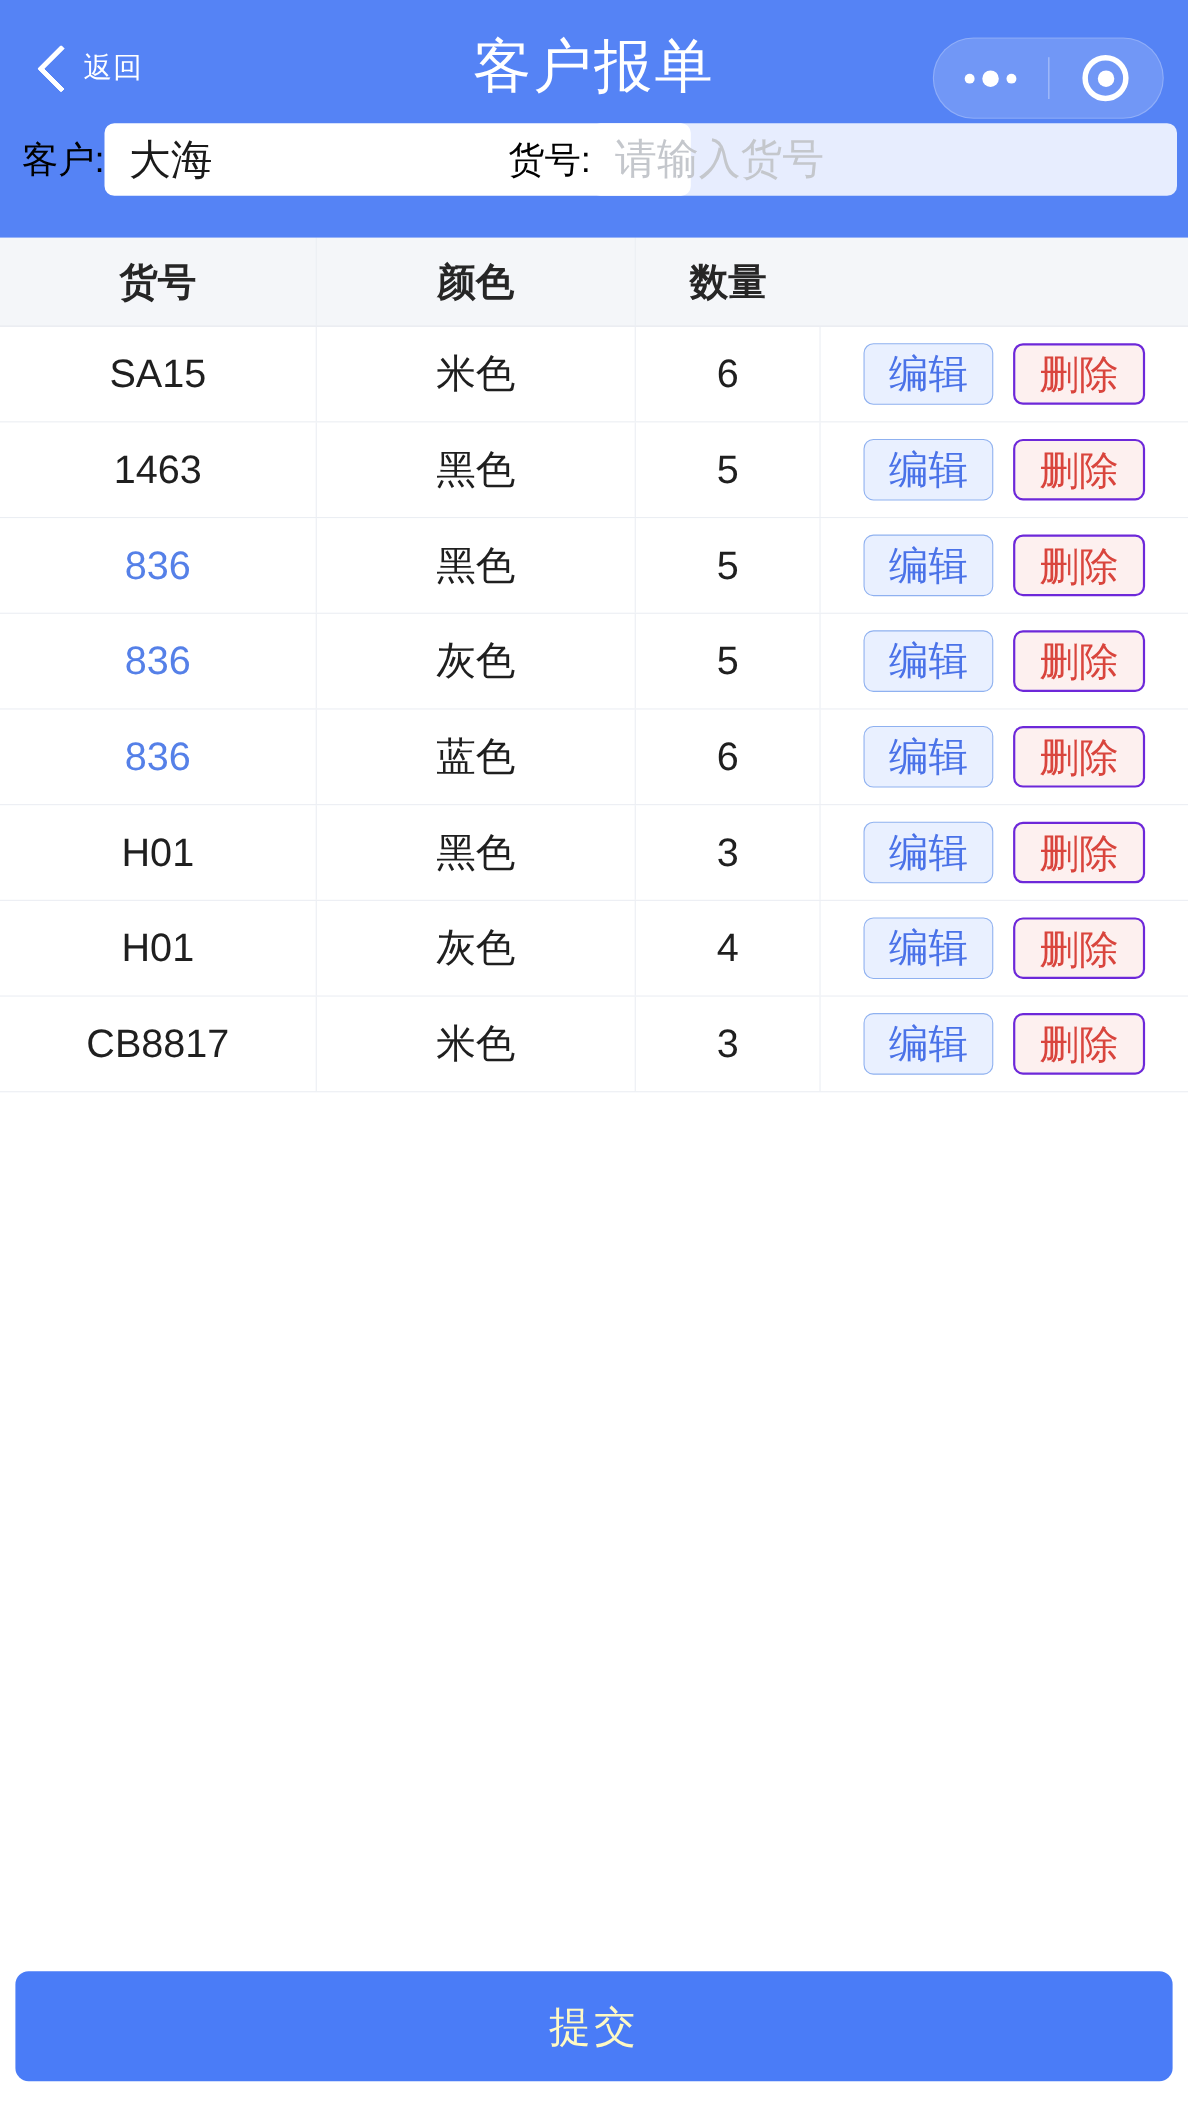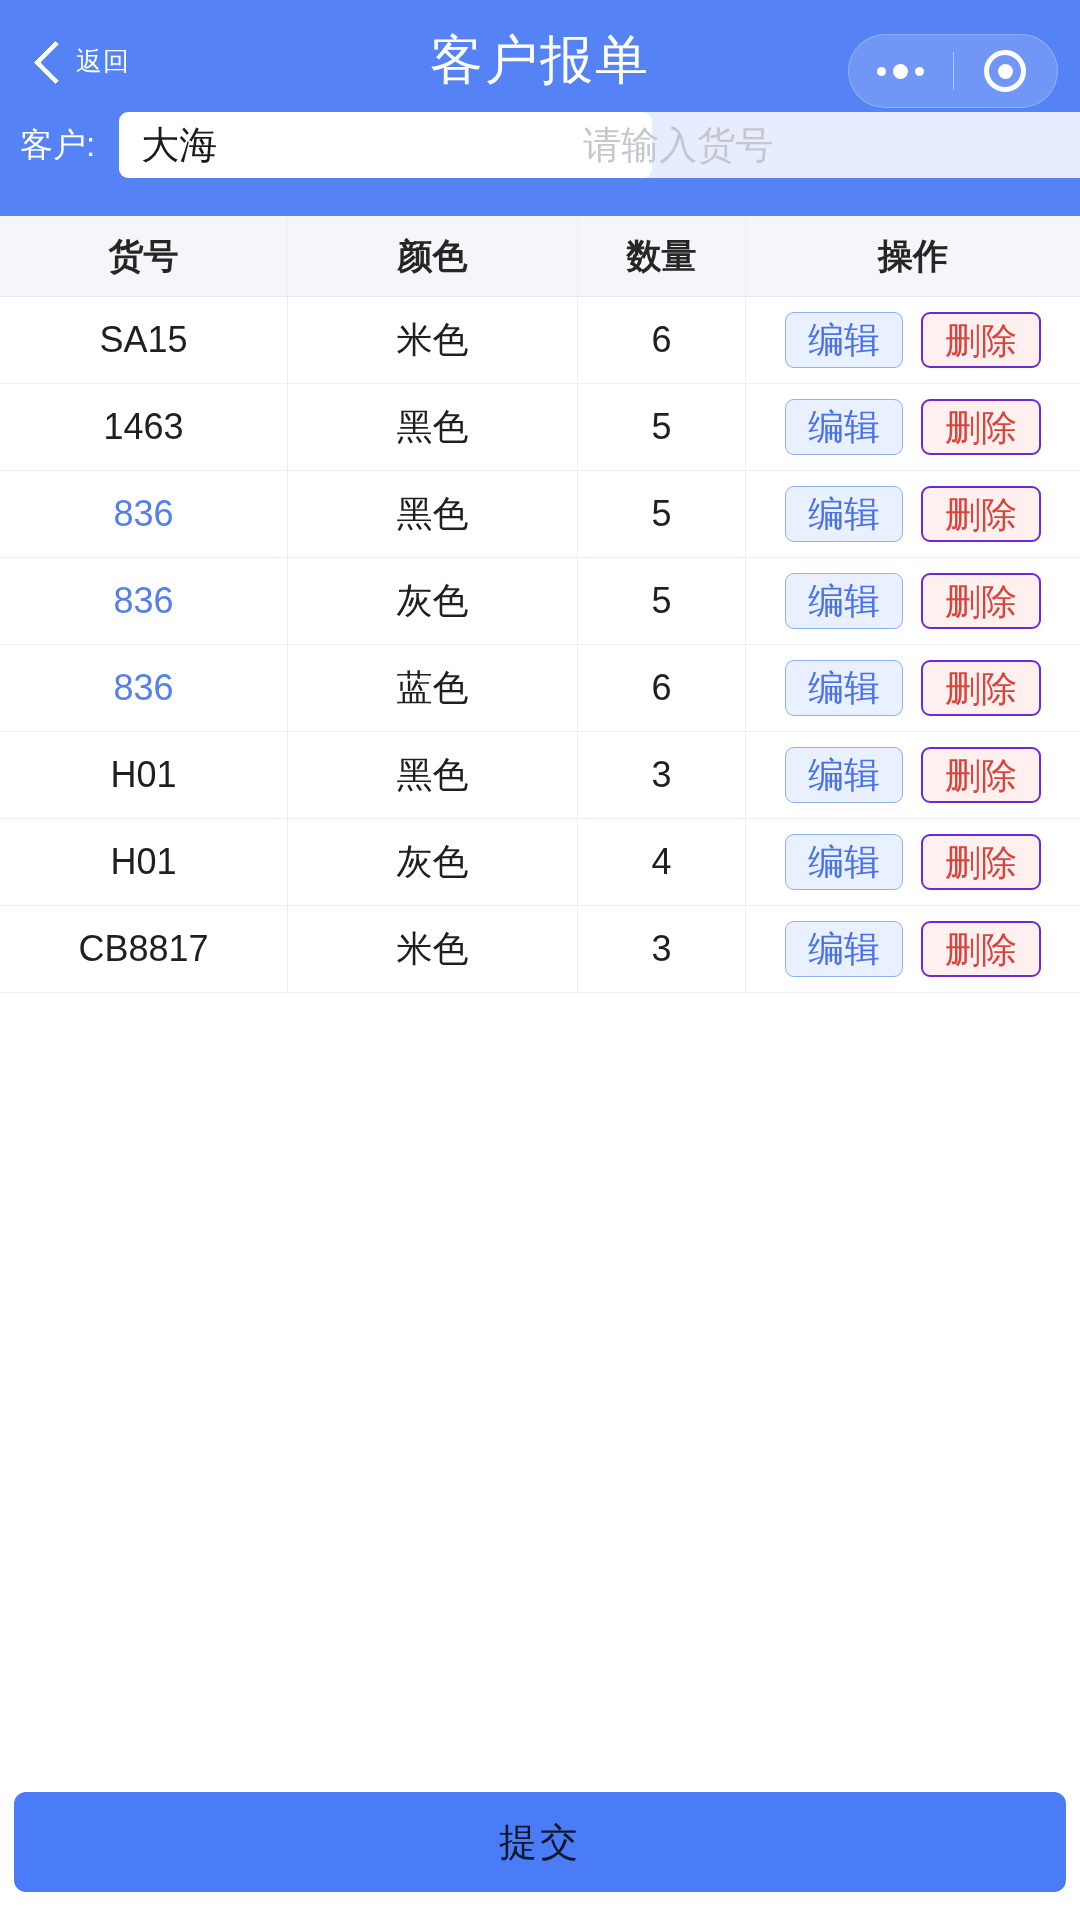--- a/index.html
+++ b/index.html
@@ -142,24 +142,24 @@
     display: flex;
     align-items: center;
     padding: 8px 20px 38px 20px;
   }
   .field-group {
     display: flex;
     align-items: center;
     flex: 1 1 auto;
   }
   .field-label {
-    color: #ffffff;
+    color: #000000;
     font-size: 33px;
     white-space: nowrap;
-    margin-right: 24px;
+    margin-right: 0;
   }
   .text-input {
     flex: 1 1 auto;
     height: 66px;
     border-radius: 9px;
     border: none;
     outline: none;
     padding: 0 22px;
     font-size: 38px;
     font-family: "Liberation Sans", "DejaVu Sans", sans-serif;
@@ -249,21 +249,21 @@
   .footer {
     flex: 0 0 auto;
     padding: 0 14px 28px 14px;
   }
   .submit-btn {
     width: 100%;
     height: 100px;
     border: none;
     border-radius: 12px;
     background: #4a7cf7;
-    color: #0f172a;
+    color: #fef9c3;
     font-size: 38px;
     letter-spacing: 3px;
     font-family: "Liberation Sans", "DejaVu Sans", sans-serif;
     cursor: pointer;
   }
 </style>
 </head>
 <body>
 
 <div class="screen">
@@ -309,21 +309,20 @@
 
     </div>
   </div>
 
   <div class="table">
 
     <div class="tr thead">
       <div class="th col-1">货号</div>
       <div class="th col-2">颜色</div>
       <div class="th col-3">数量</div>
-      <div class="th col-4">操作</div>
     </div>
 
     <div class="tbody" id="table-body">
         <div class="tr">
           <div class="td col-1">SA15</div>
           <div class="td col-2">米色</div>
           <div class="td col-3">6</div>
           <div class="td col-4 actions">
             <span class="btn-sm btn-edit">编辑</span>
             <span class="btn-sm btn-delete">删除</span>

